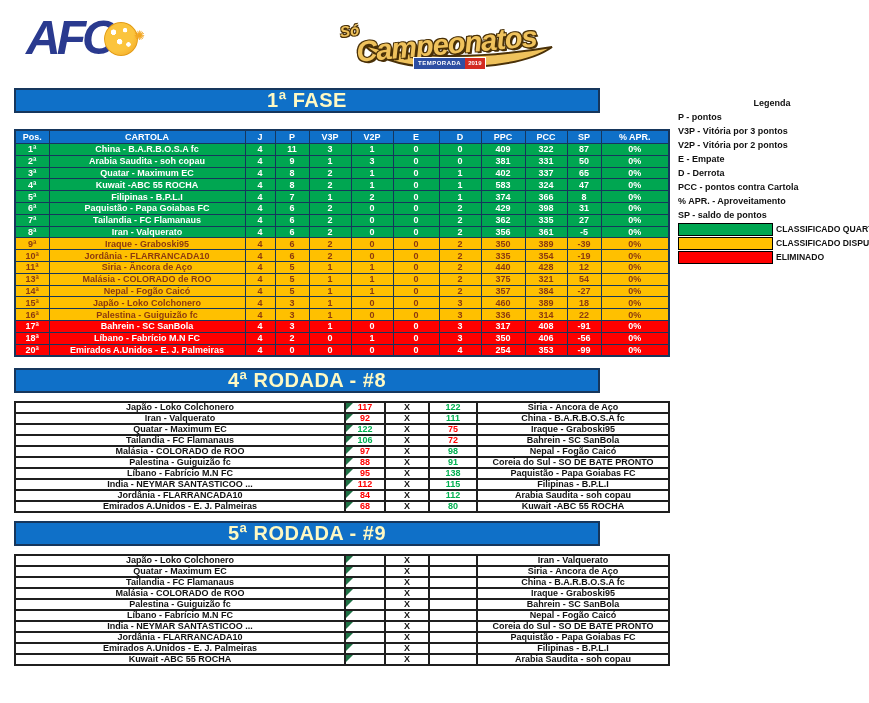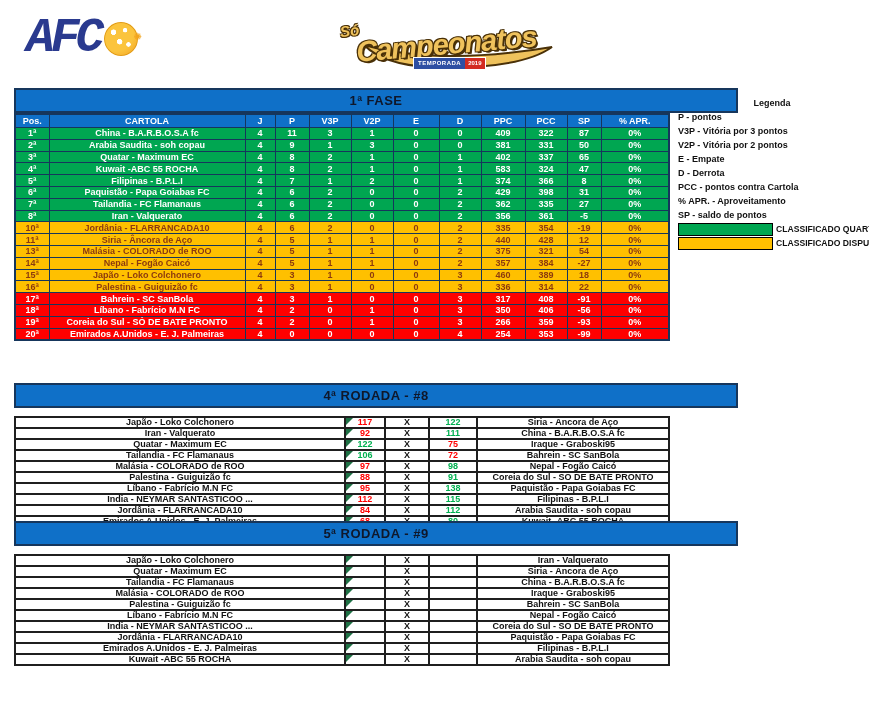--- a/index.html
+++ b/index.html
@@ -2,21 +2,21 @@
 <html style="--bar-blue: #0F70C8; --border-navy: #16365C; --zone-green: #00A651; --zone-yellow: #FFC000; --zone-red: #FE0000; --yellow-row-text: #8C3A0E; --score-win: #00B050; --score-loss: #FF0000; --triangle-green: #1E7145;"><head>
 <meta charset="utf-8">
 <style>
   html,body{margin:0;padding:0;}
   body{
     width:869px;height:703px;position:relative;background:#ffffff;
     font-family:"Liberation Sans",sans-serif;overflow:hidden;
     -webkit-font-smoothing:antialiased;
   }
   
-  .afc-logo{position:absolute;left:26px;top:6px;width:140px;height:70px;font-family:Liberation Mono, monospace;}
+  .afc-logo{position:absolute;left:26px;top:6px;width:140px;height:70px;}
   .afc-text{
     position:absolute;left:0;top:2px;font-size:48px;font-weight:bold;font-style:italic;
     color:#2a3a8f;letter-spacing:-4px;line-height:60px;
   }
   .afc-globe{
     position:absolute;left:78px;top:16px;width:34px;height:34px;border-radius:50%;
     background:
       radial-gradient(circle at 28% 30%,#ffffff 0 2.5px,rgba(255,255,255,0) 3px),
       radial-gradient(circle at 62% 24%,#ffffff 0 2px,rgba(255,255,255,0) 2.5px),
       radial-gradient(circle at 46% 58%,#ffffff 0 2.5px,rgba(255,255,255,0) 3px),
@@ -44,27 +44,27 @@
   .sc-banner{
     position:absolute;left:76px;top:52px;height:11px;display:flex;z-index:3;
     box-shadow:0 0 0 1px #ffffff;
   }
   .sc-banner-l{background:#2e4fa3;color:#fff;font-size:6px;font-weight:bold;line-height:11px;padding:0 4px;letter-spacing:0.5px;}
   .sc-banner-r{background:#d32b20;color:#fff;font-size:6px;font-weight:bold;line-height:11px;padding:0 3px;}
 
   
   .block{position:absolute;left:14px;width:654px;}
   .title-bar{
-    box-sizing:border-box;width:724px;height:25px;background:var(--bar-blue,#0f70c8);
-    border:2px solid var(--border-navy,#16365c);color:#0f172a;font-weight:bold;font-size:13px;
+    box-sizing:border-box;width:586px;height:25px;background:var(--bar-blue,#0f70c8);
+    border:2px solid var(--border-navy,#16365c);color:#fef9c3;font-weight:bold;font-size:20px;
     display:flex;align-items:center;justify-content:center;letter-spacing:0.5px;
   }
   table{border-collapse:collapse;table-layout:fixed;width:654px;}
   
-  #phase-table{margin-top:0;}
+  #phase-table{margin-top:16px;}
   #phase-table th,#phase-table td{
     border:1px solid var(--border-navy,#16365c);font-size:9px;font-weight:bold;
     text-align:center;padding:0;height:10.8px;line-height:10px;overflow:hidden;white-space:nowrap;
   }
   #phase-table thead th{background:var(--bar-blue,#0f70c8);color:#ffffff;height:12px;}
   #phase-table{border:2px solid var(--border-navy,#16365c);}
   tr.zone-green td{background:var(--zone-green,#00a651);color:#ffffff;}
   tr.zone-yellow td{background:var(--zone-yellow,#ffc000);color:var(--yellow-row-text,#8c3a0e);}
   tr.zone-red td{background:var(--zone-red,#fe0000);color:#ffffff;}
   
@@ -89,21 +89,21 @@
   
   .legend{position:absolute;left:678px;top:96px;width:188px;font-size:9px;font-weight:bold;color:#111;}
   .legend-title{height:14px;line-height:14px;text-align:center;}
   .legend-line{height:14px;line-height:14px;white-space:nowrap;}
   .legend-swatch-row{height:14px;display:flex;align-items:center;}
   .legend-swatch{width:95px;height:13px;border:1px solid #000;box-sizing:border-box;margin-right:3px;flex:none;}
   .legend-swatch-label{font-size:8.6px;white-space:nowrap;}
 
   
   #phase-block{top:88px;}
-  #round-block-0{top:383px;border-radius:15px;}
+  #round-block-0{top:368px;border-radius:15px;}
   #round-block-1{top:521px;}
 </style>
 </head>
 <body>
 
 <div class="afc-logo">
   <span class="afc-text">AFC</span>
   <span class="afc-globe"></span>
   <span class="afc-sparkle">✺</span>
 </div>
@@ -265,20 +265,34 @@
           <td>2</td>
           <td>0</td>
           <td>0</td>
           <td>2</td>
           <td>356</td>
           <td>361</td>
           <td>-5</td>
           <td>0%</td>
         </tr>
         <tr class="zone-yellow">
+          <td>9ª</td>
+          <td>Iraque - Graboski95</td>
+          <td>4</td>
+          <td>6</td>
+          <td>2</td>
+          <td>0</td>
+          <td>0</td>
+          <td>2</td>
+          <td>350</td>
+          <td>389</td>
+          <td>-39</td>
+          <td>0%</td>
+        </tr>
+        <tr class="zone-yellow">
           <td>10ª</td>
           <td>Jordânia - FLARRANCADA10</td>
           <td>4</td>
           <td>6</td>
           <td>2</td>
           <td>0</td>
           <td>0</td>
           <td>2</td>
           <td>335</td>
           <td>354</td>
@@ -374,34 +388,20 @@
           <td>Líbano - Fabrício M.N FC</td>
           <td>4</td>
           <td>2</td>
           <td>0</td>
           <td>1</td>
           <td>0</td>
           <td>3</td>
           <td>350</td>
           <td>406</td>
           <td>-56</td>
-          <td>0%</td>
-        </tr>
-        <tr class="zone-red">
-          <td>19ª</td>
-          <td>Coreia do Sul - SÓ DE BATE PRONTO</td>
-          <td>4</td>
-          <td>2</td>
-          <td>0</td>
-          <td>1</td>
-          <td>0</td>
-          <td>3</td>
-          <td>266</td>
-          <td>359</td>
-          <td>-93</td>
           <td>0%</td>
         </tr>
         <tr class="zone-red">
           <td>20ª</td>
           <td>Emirados A.Unidos - E. J. Palmeiras</td>
           <td>4</td>
           <td>0</td>
           <td>0</td>
           <td>0</td>
           <td>0</td>
@@ -429,20 +429,24 @@
     </div>
   <div id="legend-swatches">
       <div class="legend-swatch-row">
         <span class="legend-swatch" style="background: rgb(0, 166, 81);"></span>
         <span class="legend-swatch-label">CLASSIFICADO QUARTAS DE FINAIS</span>
       </div>
       <div class="legend-swatch-row">
         <span class="legend-swatch" style="background: rgb(255, 192, 0);"></span>
         <span class="legend-swatch-label">CLASSIFICADO DISPUTA DO 9ª LUGAR</span>
       </div>
+      <div class="legend-swatch-row">
+        <span class="legend-swatch" style="background: rgb(254, 0, 0);"></span>
+        <span class="legend-swatch-label">ELIMINADO</span>
+      </div>
     </div>
 </div>
 
 <div class="block" id="round-block-0">
   <div class="title-bar">4ª RODADA - #8</div>
   <table class="round-table">
     <colgroup>
       <col class="r-home">
         <col class="r-s1">
         <col class="r-x">

